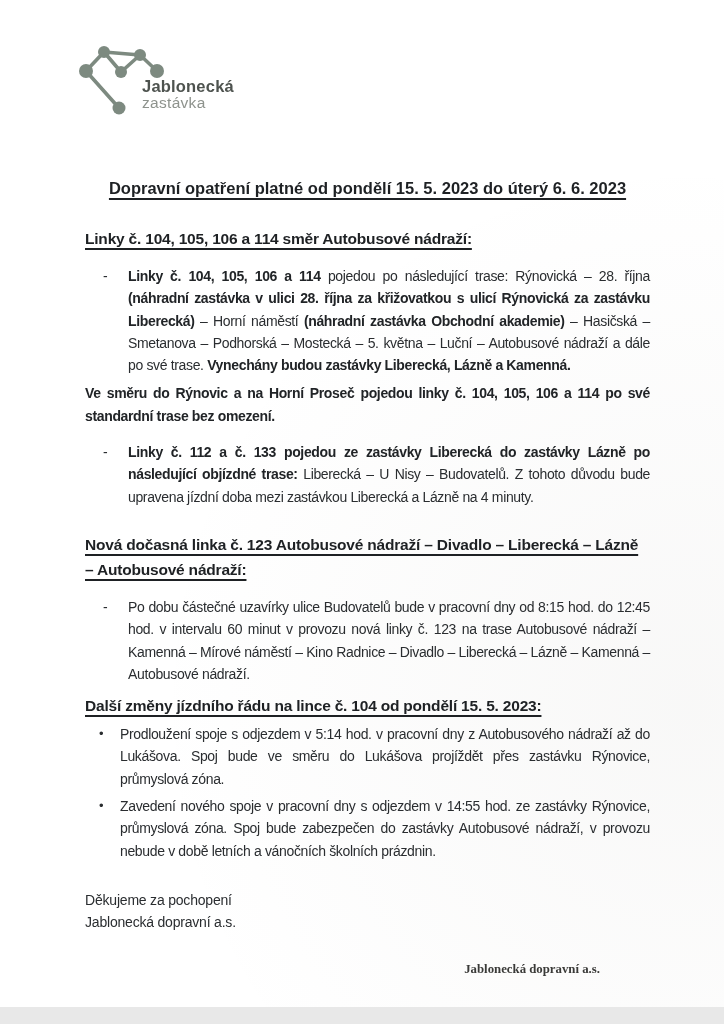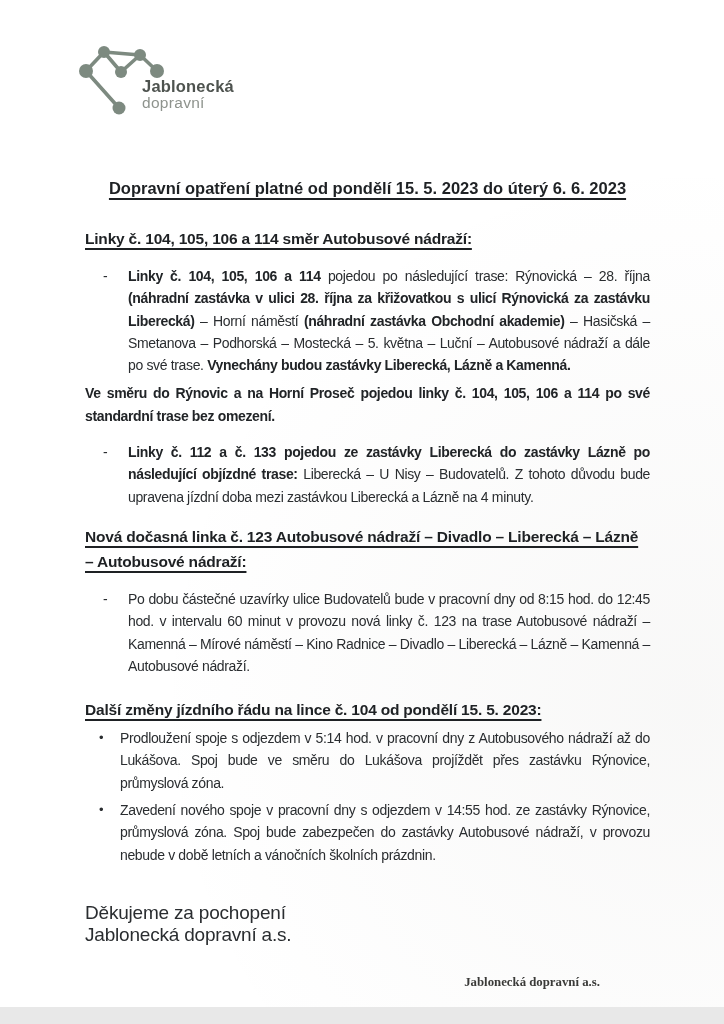--- a/index.html
+++ b/index.html
@@ -25,37 +25,37 @@
   .doc-title{margin:9px;padding-top:150px;text-align:center;font-size:16.5px;font-weight:bold;color:#1e2124;line-height:27px;}
   .doc-title .tline{display:block;white-space:nowrap;text-decoration:underline;text-decoration-thickness:2px;text-underline-offset:4px;}
   
   .sec-heading{
     margin:0;font-size:15.5px;font-weight:bold;color:#1e2124;line-height:25px;
     text-decoration:underline;text-decoration-thickness:2px;text-underline-offset:3.5px;
     letter-spacing:-0.2px;
   }
   .mt-h1{margin-top:24px;}
   .mt-h2{margin-top:12px;}
-  .mt-h3{margin-top:16px;}
-  .mt-h4{margin-top:20px;}
+  .mt-h3{margin-top:24px;}
+  .mt-h4{margin-top:8px;}
   
   .body-txt{font-size:14px;line-height:22.3px;letter-spacing:-0.35px;text-align:justify;color:#2a2d30;}
   .b{font-weight:bold;color:#212427;}
   .bullet{display:flex;align-items:flex-start;}
   .bullet .marker{flex:0 0 auto;text-align:left;color:#2a2d30;}
   .dash-bullet{margin-top:14px;}
   .dash-bullet .marker{width:25px;margin-left:18px;}
   .dash-bullet .btxt{width:524px;}
   .dot-bullet{margin-top:5px;}
   .dot-bullet .marker{width:21px;margin-left:14px;font-size:13px;}
   .dot-bullet .btxt{width:530px;}
   .btxt{margin:0;}
   .note-par{margin:6px 0 0 0;font-weight:bold;color:#212427;width:565px;}
   
-  .closing{margin-top:36px;font-size:19px;line-height:22px;letter-spacing:-0.2px;color:#2a2d30;}
+  .closing{margin-top:27px;font-size:14px;line-height:22px;letter-spacing:-0.2px;color:#2a2d30;}
   
   .footer{margin-top:28px;text-align:right;padding-right:50px;font-family:"Liberation Serif","DejaVu Serif",serif;line-height:16px;}
   .footer-company{font-size:12.8px;font-weight:bold;color:#3a3a38;}
 </style>
 </head>
 <body>
 
 <div class="page">
 
   <div class="logo-wrap">
@@ -72,21 +72,21 @@
         <circle cx="26" cy="8" r="6"></circle>
         <circle cx="62" cy="11" r="6"></circle>
         <circle cx="8" cy="27" r="7"></circle>
         <circle cx="43" cy="28" r="6"></circle>
         <circle cx="79" cy="27" r="7"></circle>
         <circle cx="41" cy="64" r="6.5"></circle>
       </g>
     </svg>
     <div class="brand">
       <div class="brand-bold">Jablonecká</div>
-      <div class="brand-light">dopravní</div>
+      <div class="brand-light">zastávka</div>
     </div>
   </div>
 
   <h1 class="doc-title">
     <span class="tline">Dopravní opatření platné od pondělí 15. 5. 2023 do úterý 6. 6. 2023</span>
   </h1>
 
   <section>
     <h2 class="sec-heading mt-h1">Linky č. 104, 105, 106 a 114 směr Autobusové nádraží:</h2>
     <div class="bullet dash-bullet body-txt">

